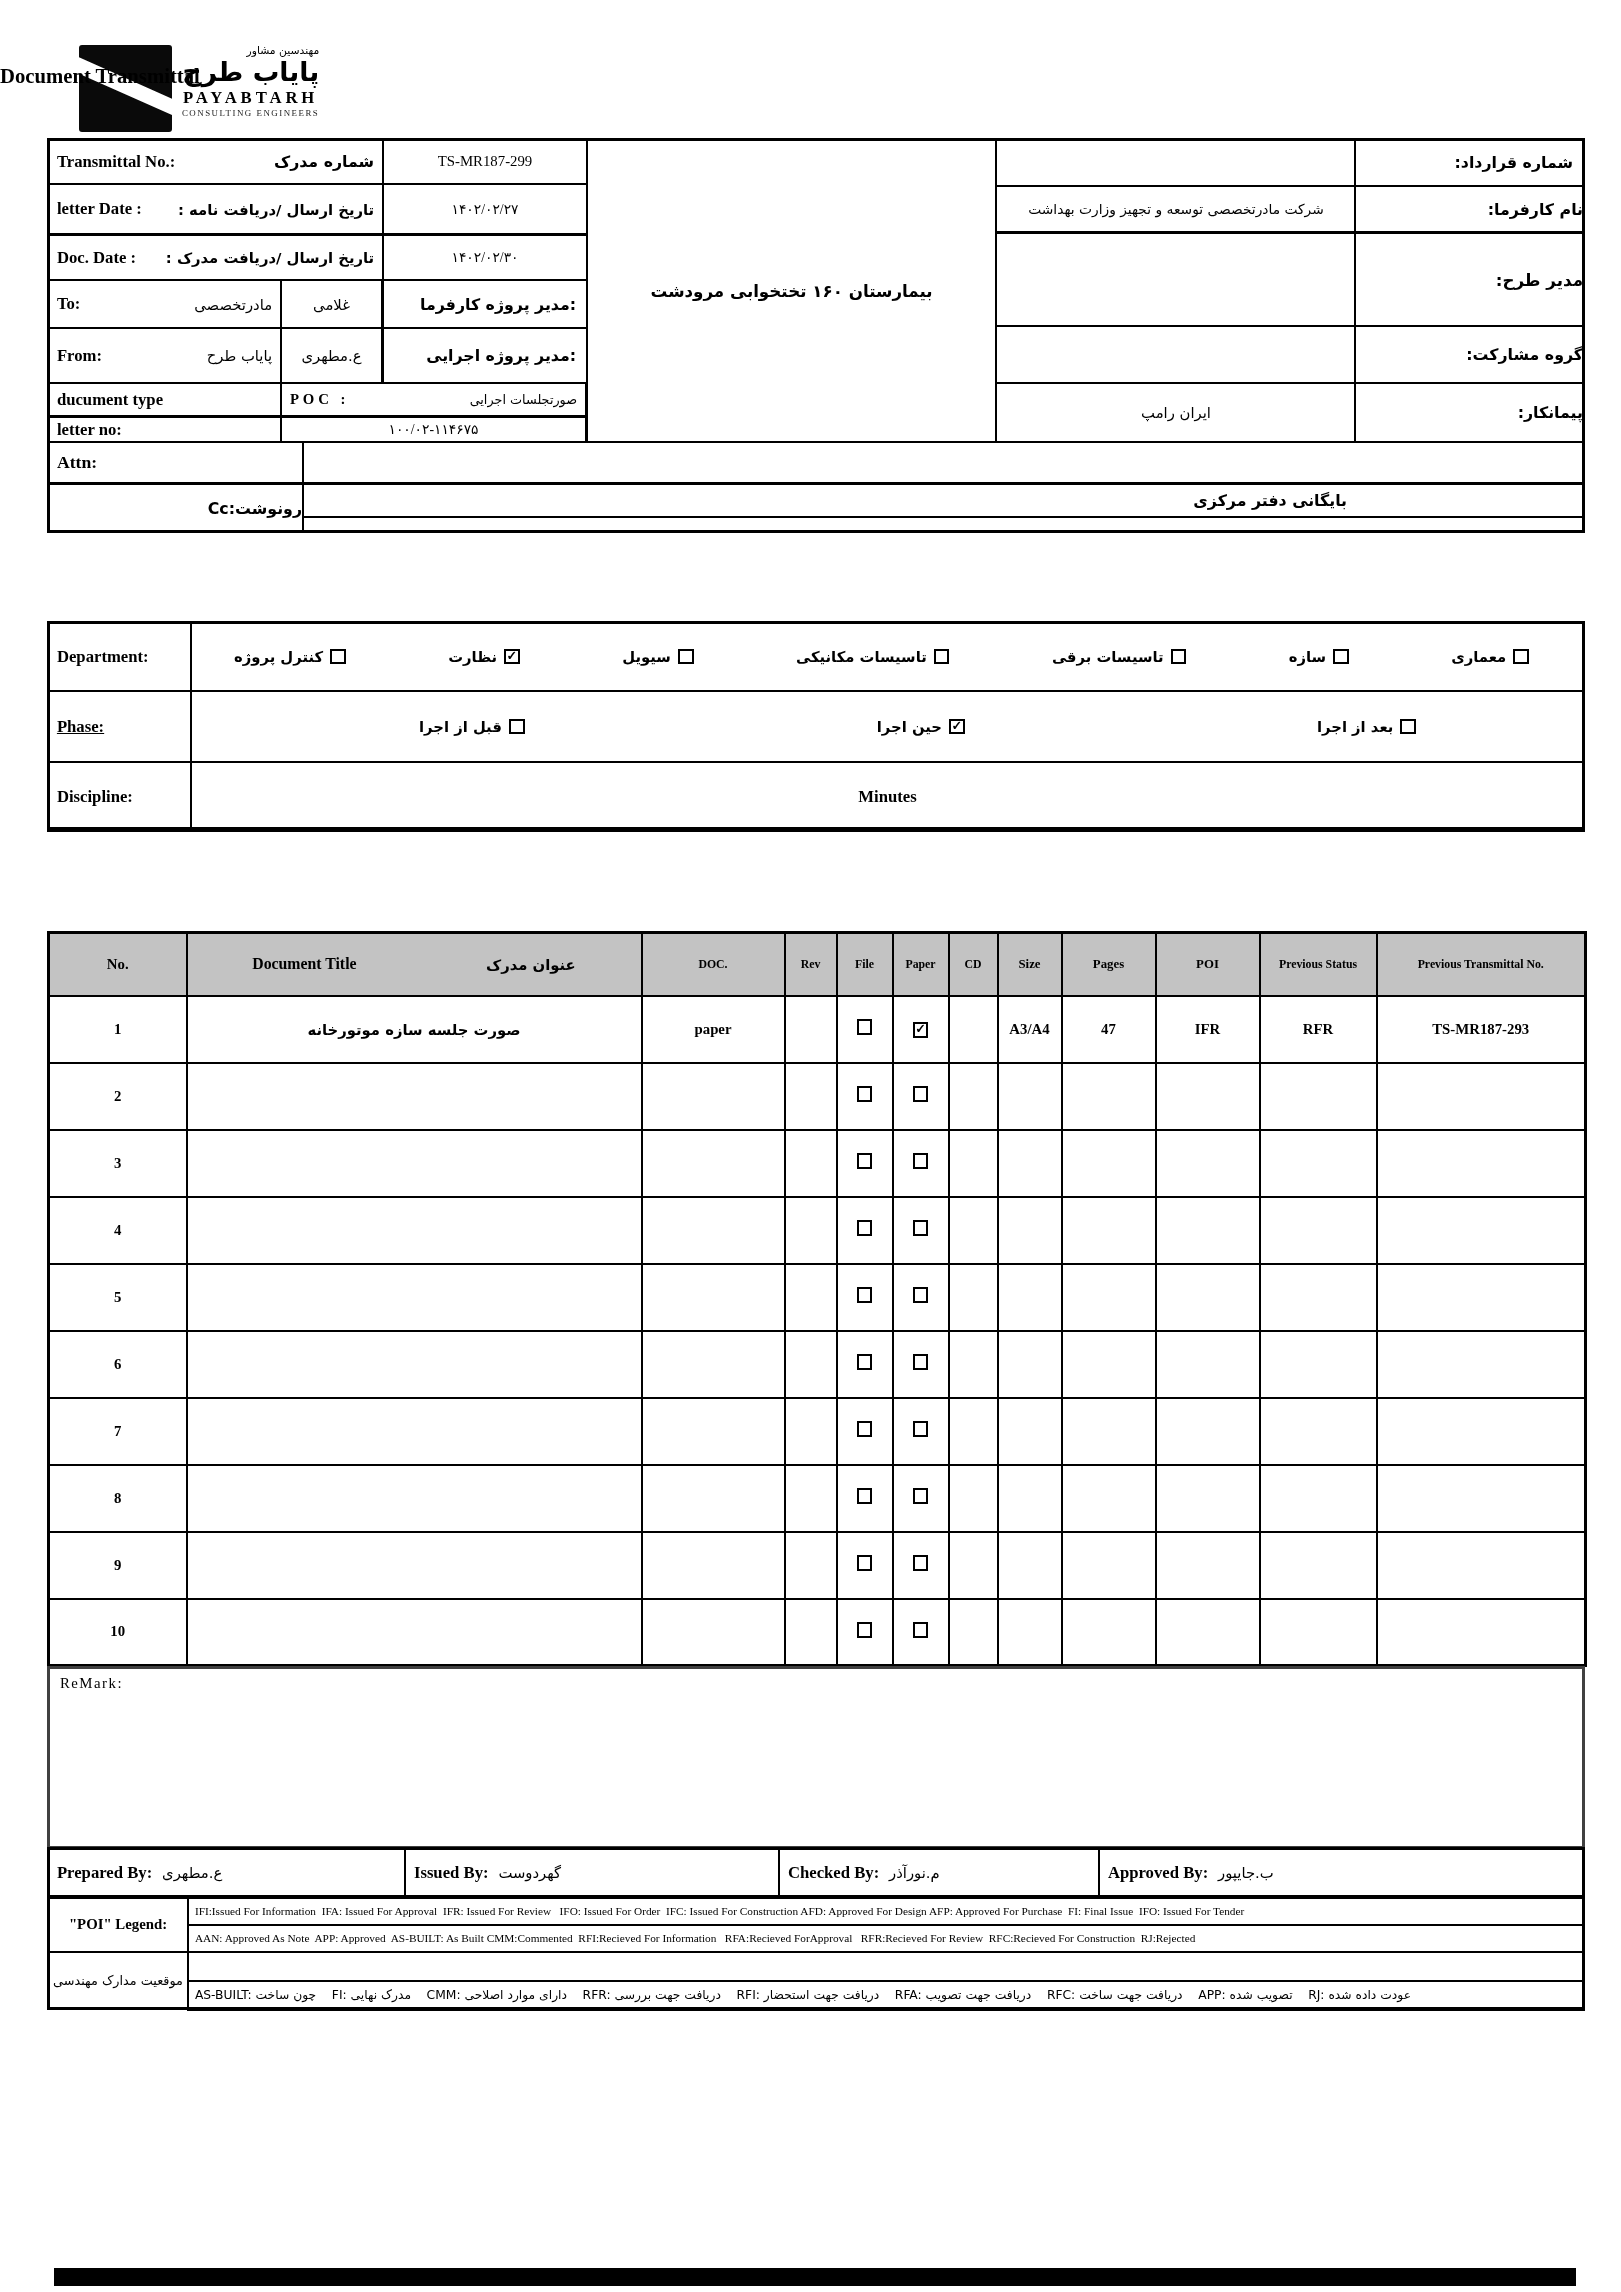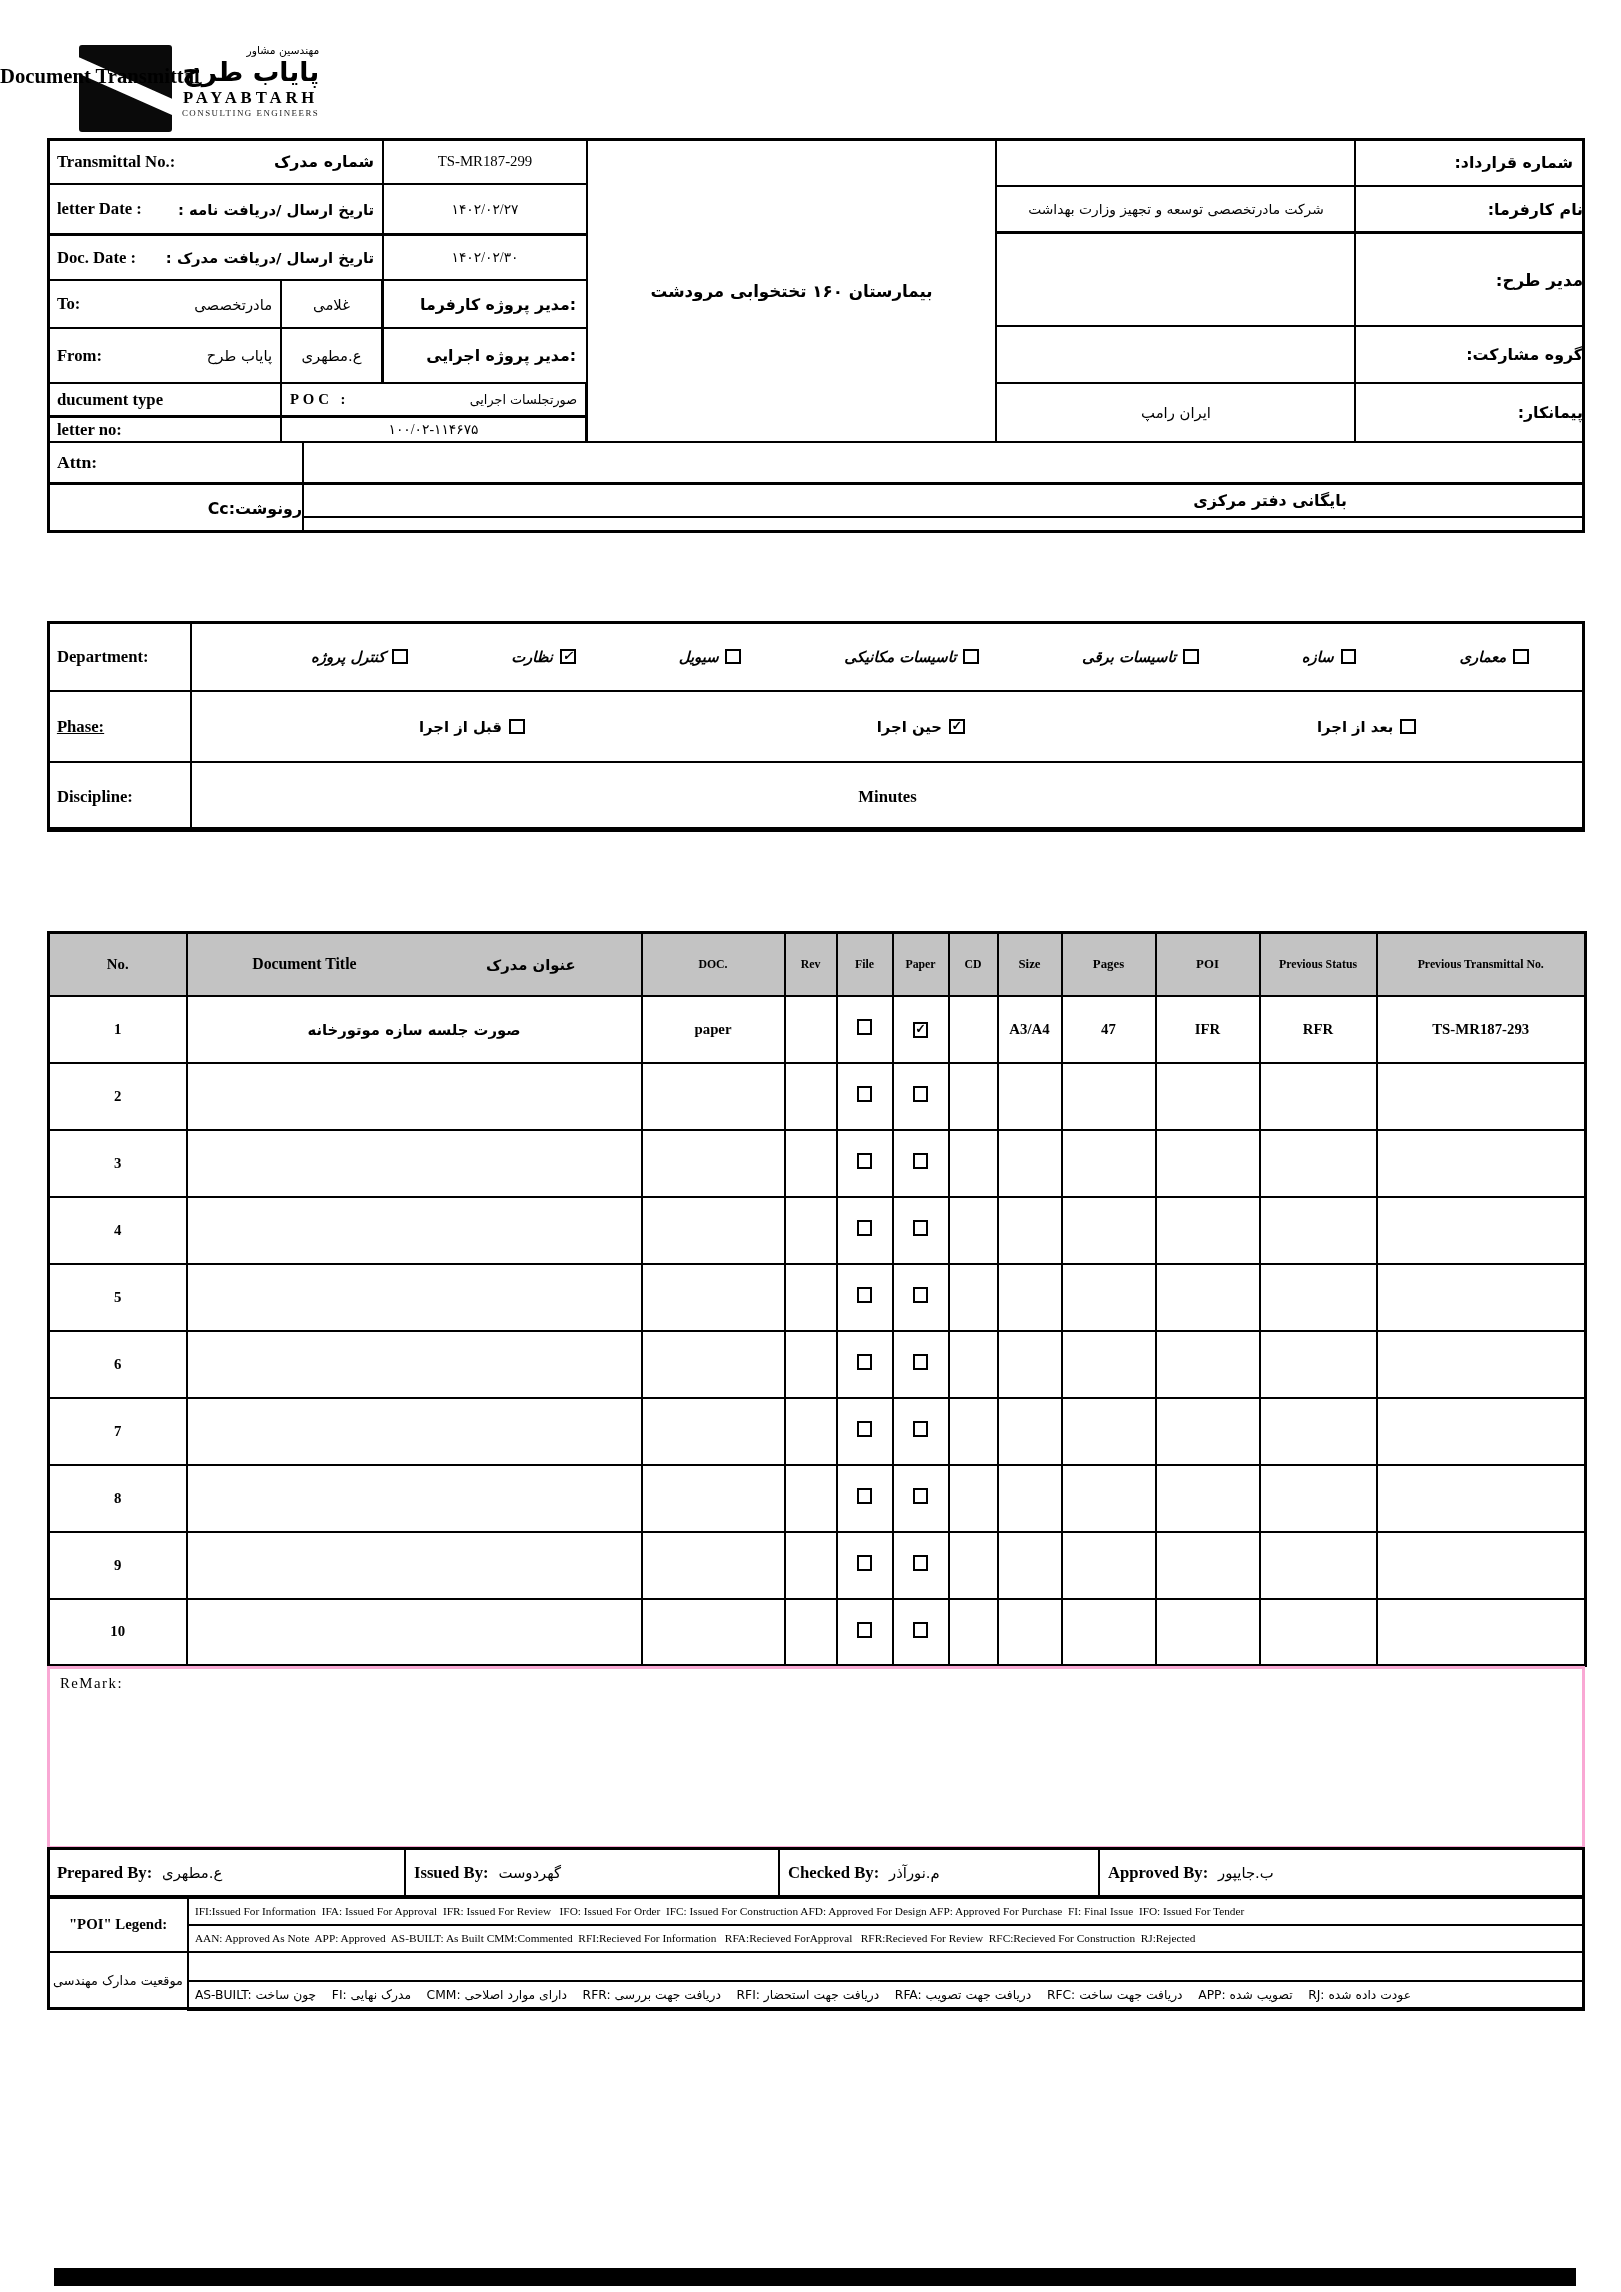--- a/index.html
+++ b/index.html
@@ -132,21 +132,21 @@
     <div class="cell b fa" dir="rtl" style="left:1307px;top:187px;width:231px;height:59px;font-size:15.8px;justify-content:flex-start;padding-left:5.9px;">گروه مشارکت:</div>
 
     <div class="cell center fa" dir="rtl" style="left:948px;top:244px;width:362px;height:61px;font-size:14.8px;">ایران رامپ</div>
     <div class="cell b fa" dir="rtl" style="left:1307px;top:244px;width:231px;height:61px;font-size:15.8px;justify-content:flex-start;padding-left:5.9px;">پیمانکار:</div>
 
     <div class="outline" style="left:0;top:0;width:1538px;height:395px;"></div>
   </div>
 
   <div class="abs" style="left:47px;top:621px;width:1538px;height:209px;">
     <div class="cell left b" style="left:0;top:0;width:145px;height:71px;font-size:16.7px;">Department:</div>
-    <div class="cell" style="left:143px;top:0;width:1395px;height:71px;justify-content:space-between;padding:0 54px 0 119px;font-style:italic;">
+    <div class="cell" style="left:143px;top:0;width:1395px;height:71px;justify-content:space-between;padding:0 54px 0 42px;">
         <span class="cbitem">
           <span class="cblabel fa">کنترل پروژه</span>
           <span class="cbox"></span>
         </span>
         <span class="cbitem">
           <span class="cblabel fa">نظارت</span>
           <span class="cbox checked"></span>
         </span>
         <span class="cbitem">
           <span class="cblabel fa">سیویل</span>
@@ -365,21 +365,21 @@
           <td></td>
           <td></td>
           <td></td>
           <td></td>
           <td></td>
           <td></td>
         </tr>
       </tbody>
   </table>
 
-  <div class="abs" style="left:47px;top:1666px;width:1538px;height:183px;border:3px solid #f9a8d4;">
+  <div class="abs" style="left:47px;top:1666px;width:1538px;height:183px;border:3px solid #404040;">
     <span style="position:absolute;left:9.9px;top:5.9px;font-size:14.8px;letter-spacing:1.5px;">ReMark:</span>
     <span></span>
   </div>
 
   <div class="abs" style="left:47px;top:1847px;width:1538px;height:51px;">
     <div class="cell left" style="left:0;top:0;width:359px;height:51px;">
       <span class="sig-label">Prepared By:</span>
       <span class="sig-name fa">ع.مطهری</span>
     </div>
     <div class="cell left" style="left:357px;top:0;width:376px;height:51px;">

